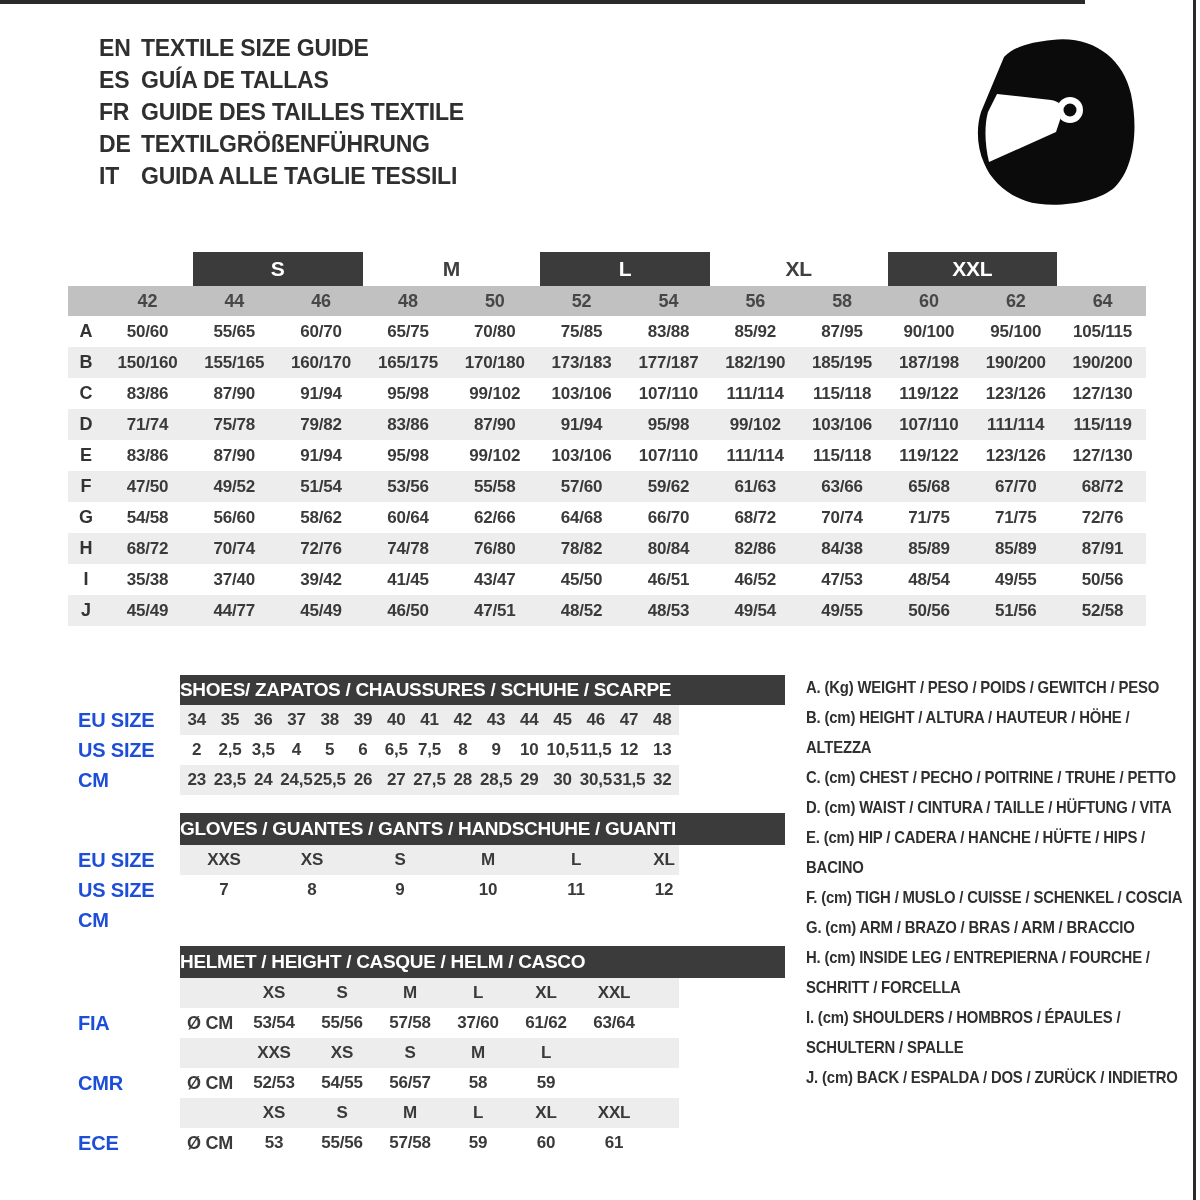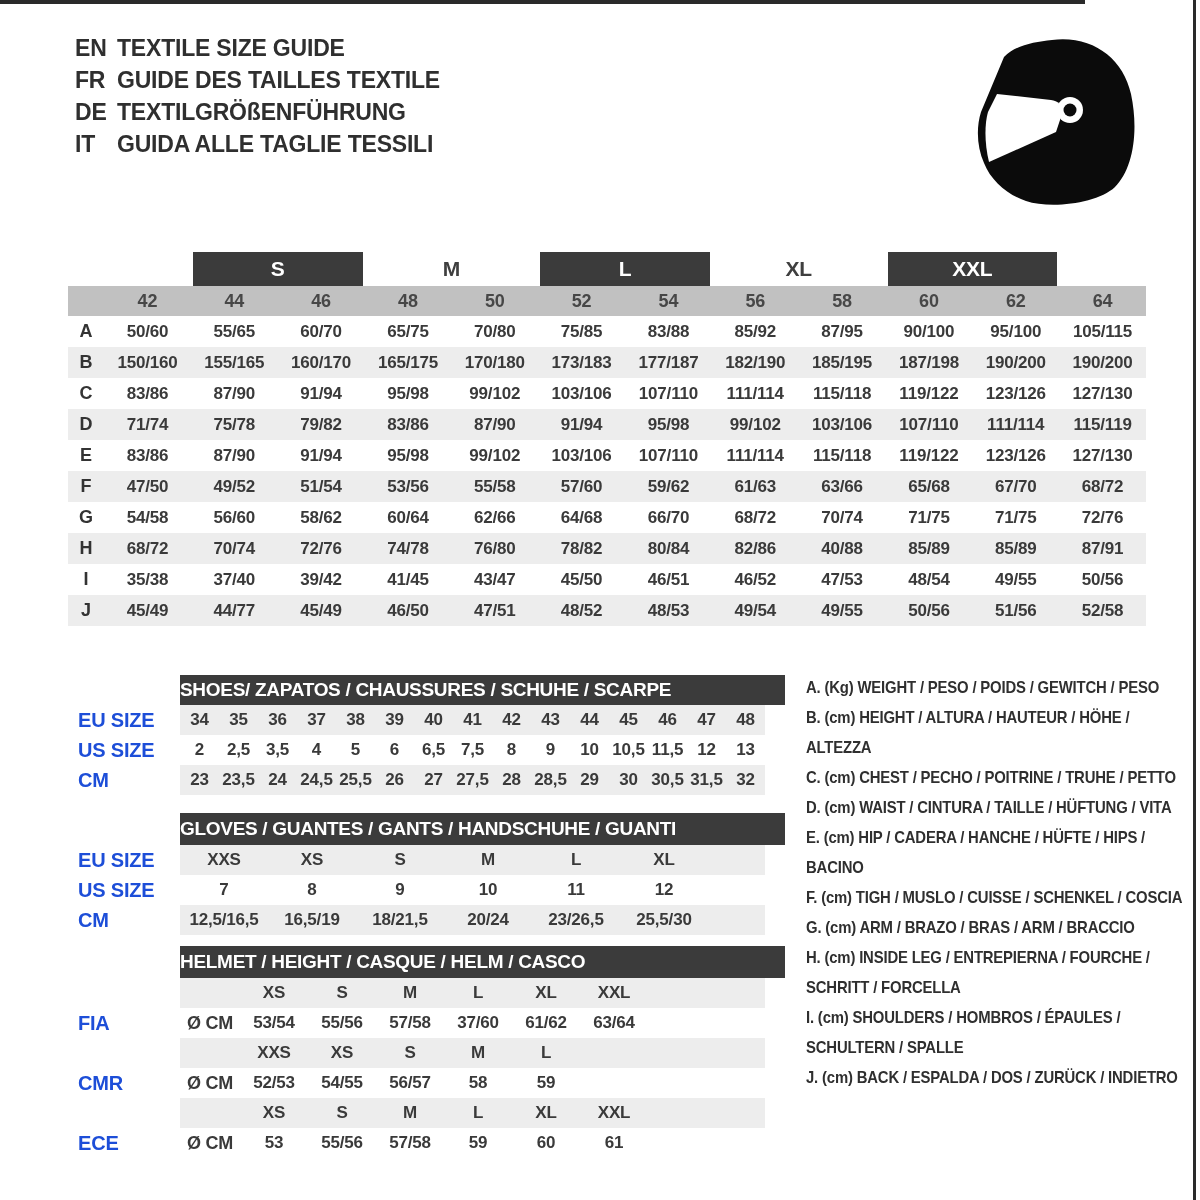--- a/index.html
+++ b/index.html
@@ -7,21 +7,21 @@
        font-family:"Liberation Sans",sans-serif;font-weight:700;color:#3a3a3a;
        letter-spacing:-0.2px;position:relative;}
   .abs{position:absolute;}
   
   .top-line{left:0;top:0;width:1085px;height:4px;background:#2a2a2a;}
   .right-line{left:1193px;top:0;width:3px;height:1200px;background:#2a2a2a;}
 
   
   .lang{left:75px;top:32px;}
   .lang-row{display:flex;height:32px;align-items:center;font-size:23px;color:#2f2f2f;}
-  .lang-code{width:42px;}
+  .lang-code{width:42px;margin-left:24px;}
   .lang-label{white-space:nowrap;}
 
   
   .helmet-box{left:973px;top:36px;width:172px;height:172px;}
 
   
   .main{left:68px;top:252px;width:1078px;}
   .sg-row{display:grid;grid-template-columns:36px repeat(12,1fr);height:34px;}
   .sg-spacer{grid-column:span 2;}
   .sgroup{grid-column:span 2;display:flex;align-items:center;justify-content:center;
@@ -40,21 +40,21 @@
   .shoes-sec{left:68px;top:675px;}
   .gloves-sec{left:68px;top:813px;}
   .helmet-sec{left:68px;top:946px;}
   .bar{margin-left:112px;height:32px;background:#3b3b3b;color:#fff;display:flex;
        align-items:center;font-size:19px;white-space:nowrap;
        letter-spacing:-0.3px;box-sizing:border-box;}
   .shoes-sec .bar{height:30px;}
   .srow{display:flex;height:30px;}
   .rlabel{width:112px;display:flex;align-items:center;font-size:20px;color:#1d4ed8;
           padding-left:10px;box-sizing:border-box;white-space:nowrap;}
-  .cells{width:585px;display:grid;align-items:center;}
+  .cells{width:499px;display:grid;align-items:center;}
   .cells.shade{background:#ededed;}
   .cell{text-align:center;font-size:17px;white-space:nowrap;}
   .cells.shoes{grid-template-columns:repeat(15,1fr);}
   .cells.gloves{grid-template-columns:repeat(6,88px) 1fr;}
   .cells.helmet{grid-template-columns:60px repeat(6,68px) 1fr;}
   .cell.prefix{font-size:18px;}
 
   
   .legend{left:806px;top:673px;width:440px;transform:scaleX(0.875);
           transform-origin:left top;}
@@ -63,20 +63,24 @@
 </head>
 <body>
 
 <div class="abs top-line"></div>
 <div class="abs right-line"></div>
 
 <div class="abs lang">
     <div class="lang-row">
       <div class="lang-code">EN</div>
       <div class="lang-label">TEXTILE SIZE GUIDE</div>
+    </div>
+    <div class="lang-row">
+      <div class="lang-code">ES</div>
+      <div class="lang-label">GUÍA DE TALLAS</div>
     </div>
     <div class="lang-row">
       <div class="lang-code">FR</div>
       <div class="lang-label">GUIDE DES TAILLES TEXTILE</div>
     </div>
     <div class="lang-row">
       <div class="lang-code">DE</div>
       <div class="lang-label">TEXTILGRÖßENFÜHRUNG</div>
     </div>
     <div class="lang-row">
@@ -237,21 +241,21 @@
       <div class="mrow shade">
         <div class="mletter">H</div>
         <div class="mcell">68/72</div>
         <div class="mcell">70/74</div>
         <div class="mcell">72/76</div>
         <div class="mcell">74/78</div>
         <div class="mcell">76/80</div>
         <div class="mcell">78/82</div>
         <div class="mcell">80/84</div>
         <div class="mcell">82/86</div>
-        <div class="mcell">40/88</div>
+        <div class="mcell">84/38</div>
         <div class="mcell">85/89</div>
         <div class="mcell">85/89</div>
         <div class="mcell">87/91</div>
       </div>
       <div class="mrow">
         <div class="mletter">I</div>
         <div class="mcell">35/38</div>
         <div class="mcell">37/40</div>
         <div class="mcell">39/42</div>
         <div class="mcell">41/45</div>
@@ -370,29 +374,20 @@
           <div class="cell">8</div>
           <div class="cell">9</div>
           <div class="cell">10</div>
           <div class="cell">11</div>
           <div class="cell">12</div>
           <div class="cell"></div>
         </div>
       </div>
       <div class="srow">
         <div class="rlabel">CM</div>
-        <div class="cells gloves shade">
-          <div class="cell">12,5/16,5</div>
-          <div class="cell">16,5/19</div>
-          <div class="cell">18/21,5</div>
-          <div class="cell">20/24</div>
-          <div class="cell">23/26,5</div>
-          <div class="cell">25,5/30</div>
-          <div class="cell"></div>
-        </div>
       </div>
     </div>
 </div>
 
 <div class="abs section helmet-sec">
   <div class="bar">HELMET / HEIGHT / CASQUE / HELM / CASCO</div>
   <div>
       <div class="srow">
         <div class="rlabel"></div>
         <div class="cells helmet shade">

